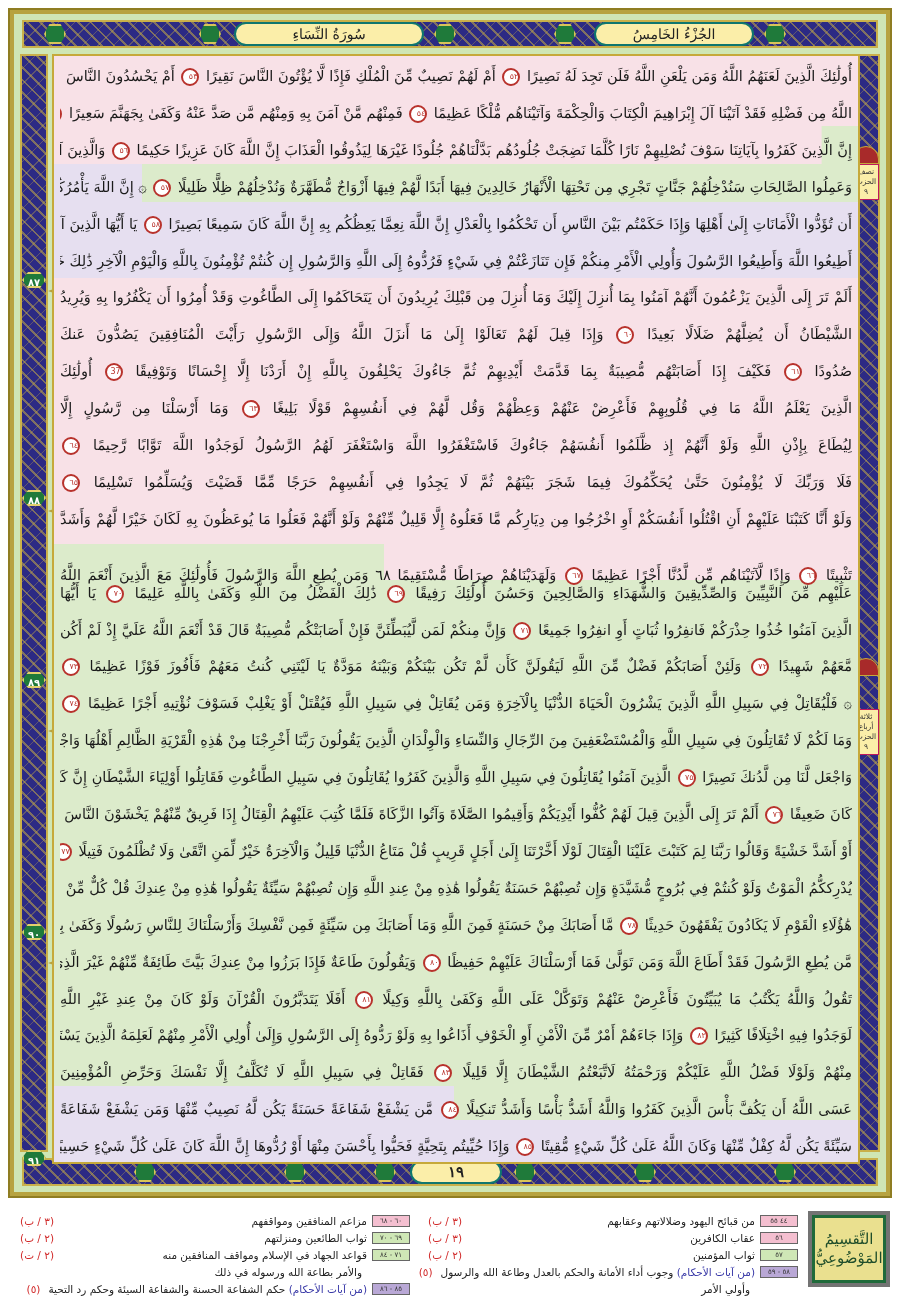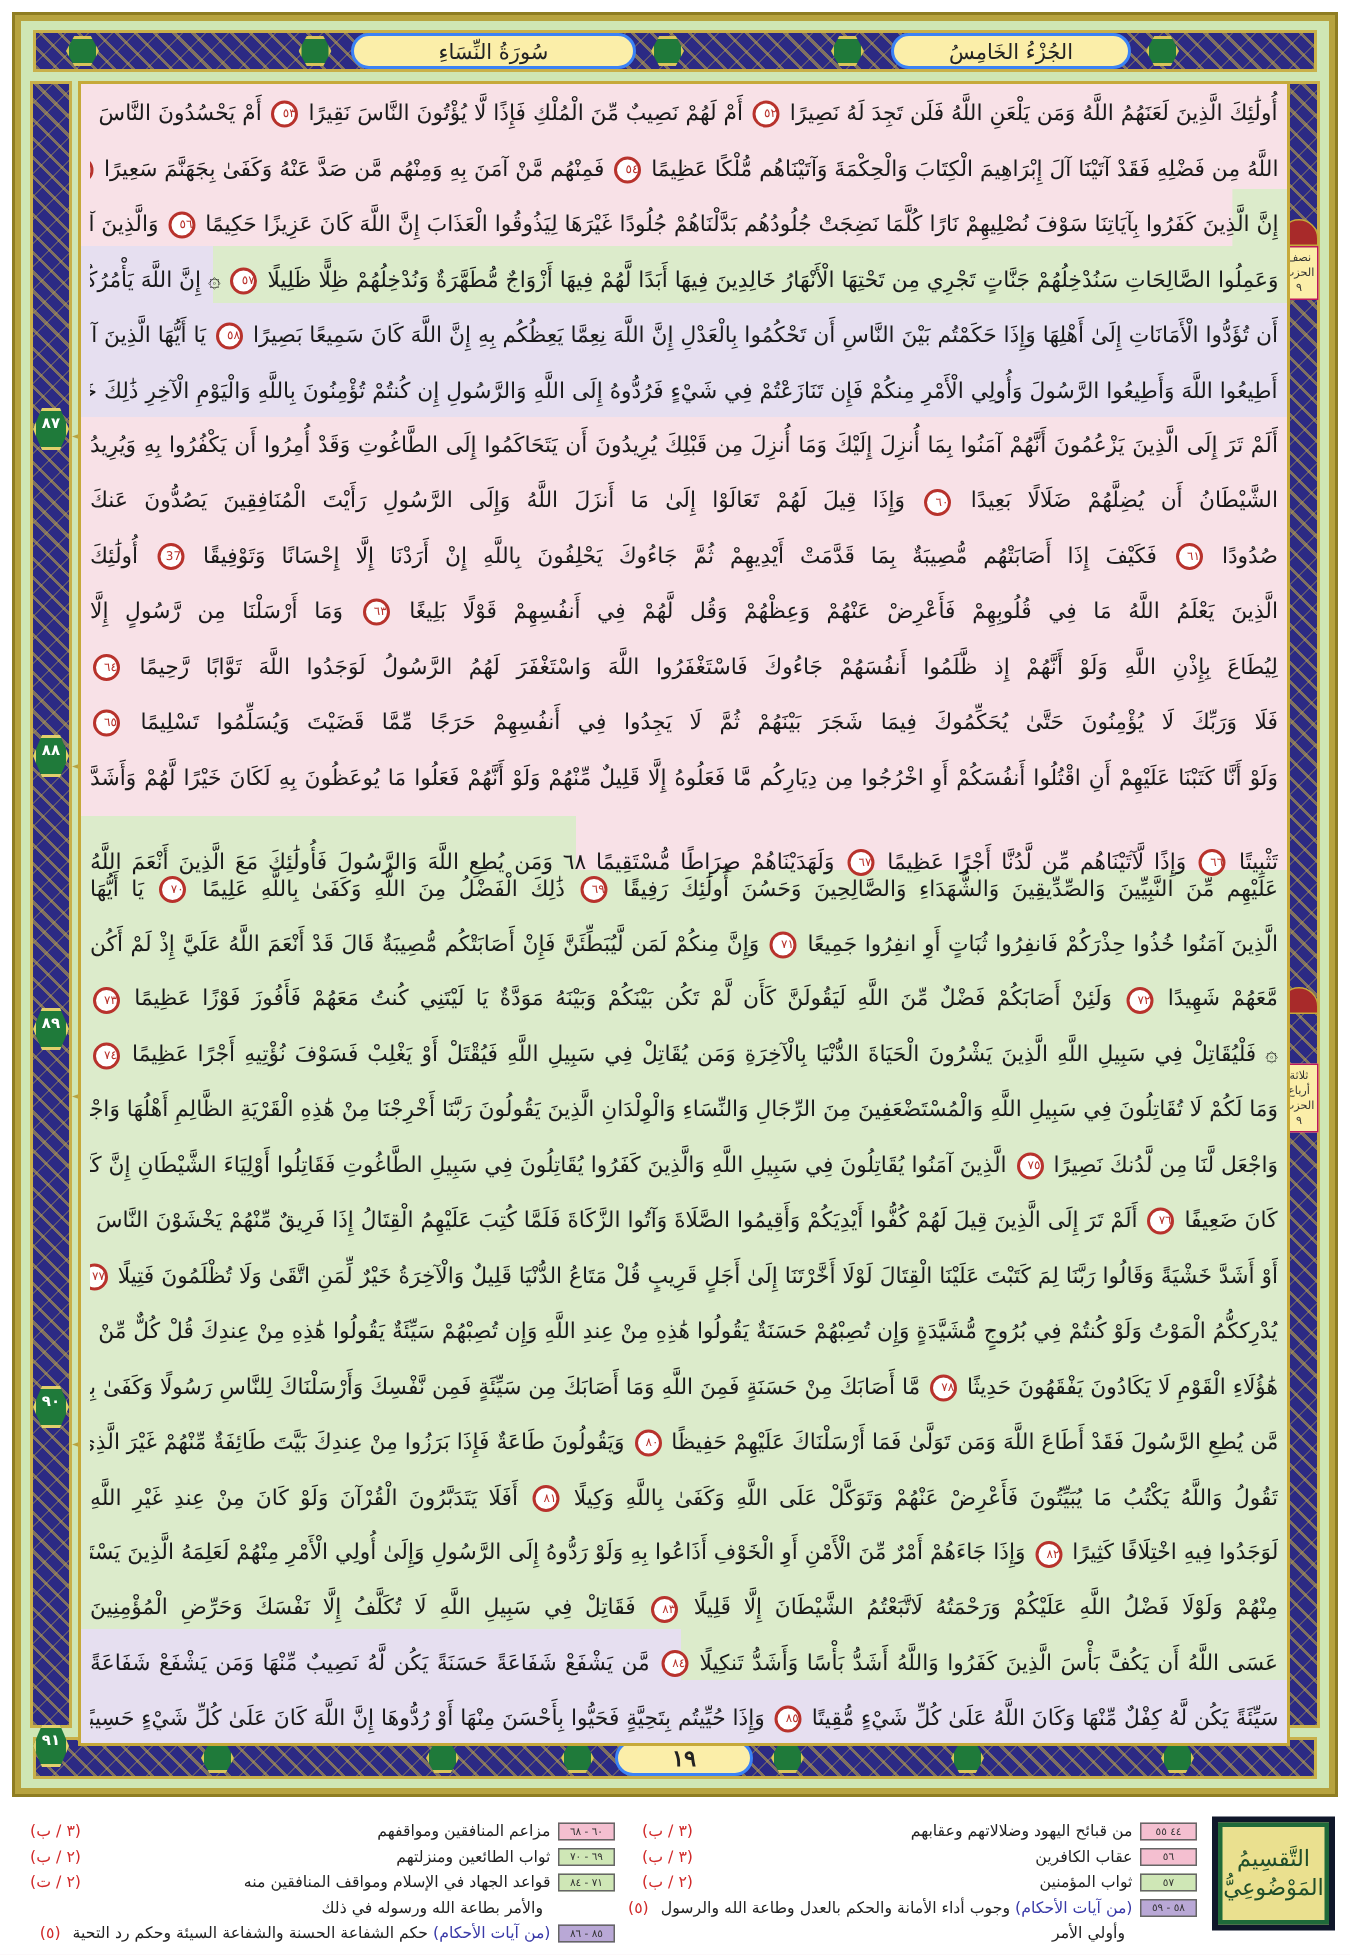--- a/index.html
+++ b/index.html
@@ -27,21 +27,21 @@
   .band-right { right: 6px; top: 40px; width: 28px; bottom: 40px; }
 
   .green-knot {
     position: absolute; width: 22px; height: 20px; background: #1f7a3a;
     border: 2px solid #d9c35a;
     clip-path: polygon(25% 0, 75% 0, 100% 50%, 75% 100%, 25% 100%, 0 50%);
   }
 
   .cartouche {
     position: absolute; top: 8px; height: 24px;
-    background: #fbeea9; border: 2px solid #3b82f6; border-radius: 12px;
+    background: #fbeea9; border: 2px solid #0f766e; border-radius: 12px;
     display: flex; align-items: center; justify-content: center;
     font-family: "DejaVu Serif", serif; font-size: 14px; color: #222; direction: rtl;
   }
   .cart-surah { left: 220px; width: 190px; }
   .cart-juz { left: 580px; width: 160px; }
   .cart-page { left: 396px; width: 92px; top: auto; bottom: 8px; font-size: 15px; font-weight: bold; }
 
   .text-area {
     position: absolute; left: 38px; top: 40px; width: 808px; height: 1110px;
     border: 2px solid #c6a93a; background: #f7e4ea; overflow: hidden;
@@ -58,21 +58,21 @@
     color: #1a1a1a; white-space: nowrap; overflow: hidden;
   }
   .ayah-mark {
     display: inline-block; width: 18px; height: 18px; border-radius: 50%;
     border: 2px solid #b8322c; background: #fff; color: #b8322c; font-size: 8px;
     line-height: 14px; text-align: center; vertical-align: middle;
     font-family: "DejaVu Sans", sans-serif; margin: 0 2px;
   }
 
   .side-num {
-    position: absolute; width: 24px; height: 28px; background: #1f7a3a; color: #fff;
+    position: absolute; width: 24px; height: 16px; background: #1f7a3a; color: #fff;
     border: 2px solid #e2cf6c; font-size: 10px; font-weight: bold; text-align: center; line-height: 18px;
     clip-path: polygon(25% 0, 75% 0, 100% 50%, 75% 100%, 25% 100%, 0 50%);
     font-family: "DejaVu Sans", sans-serif;
   }
   .hizb-box {
     position: absolute; width: 26px; background: #fbeea9; border: 1px solid #be185d;
     font-size: 7.5px; text-align: center; color: #333; padding: 2px 0; line-height: 10px;
     direction: rtl; font-family: "DejaVu Sans", sans-serif;
   }
   .hizb-dome {
@@ -83,21 +83,21 @@
     position: absolute; width: 0; height: 0;
     border-top: 5px solid transparent; border-bottom: 5px solid transparent;
   }
   .arrow-l { border-left: 14px solid #b7a33f; }
   .arrow-r { border-right: 14px solid #b7a33f; }
 
   
   .footer { position: absolute; left: 0; top: 1205px; width: 900px; height: 98px; direction: rtl; }
   .logo-box {
     position: absolute; right: 10px; top: 6px; width: 82px; height: 76px;
-    background: #0f172a; padding: 4px;
+    background: #737373; padding: 4px;
   }
   .logo-inner {
     width: 100%; height: 100%; background: #eae08f; border: 3px solid #1f6a3a;
     display: flex; align-items: center; justify-content: center; text-align: center;
     font-family: "DejaVu Serif", serif; font-size: 15px; line-height: 19px; color: #1f4d2a;
   }
   .topic-col { position: absolute; top: 8px; font-size: 10.5px; color: #222; }
   .topic-col.col-right { right: 102px; width: 380px; }
   .topic-col.col-left { right: 490px; width: 400px; }
   .topic-row { display: flex; align-items: center; height: 16px; margin-bottom: 1px; white-space: nowrap; }

